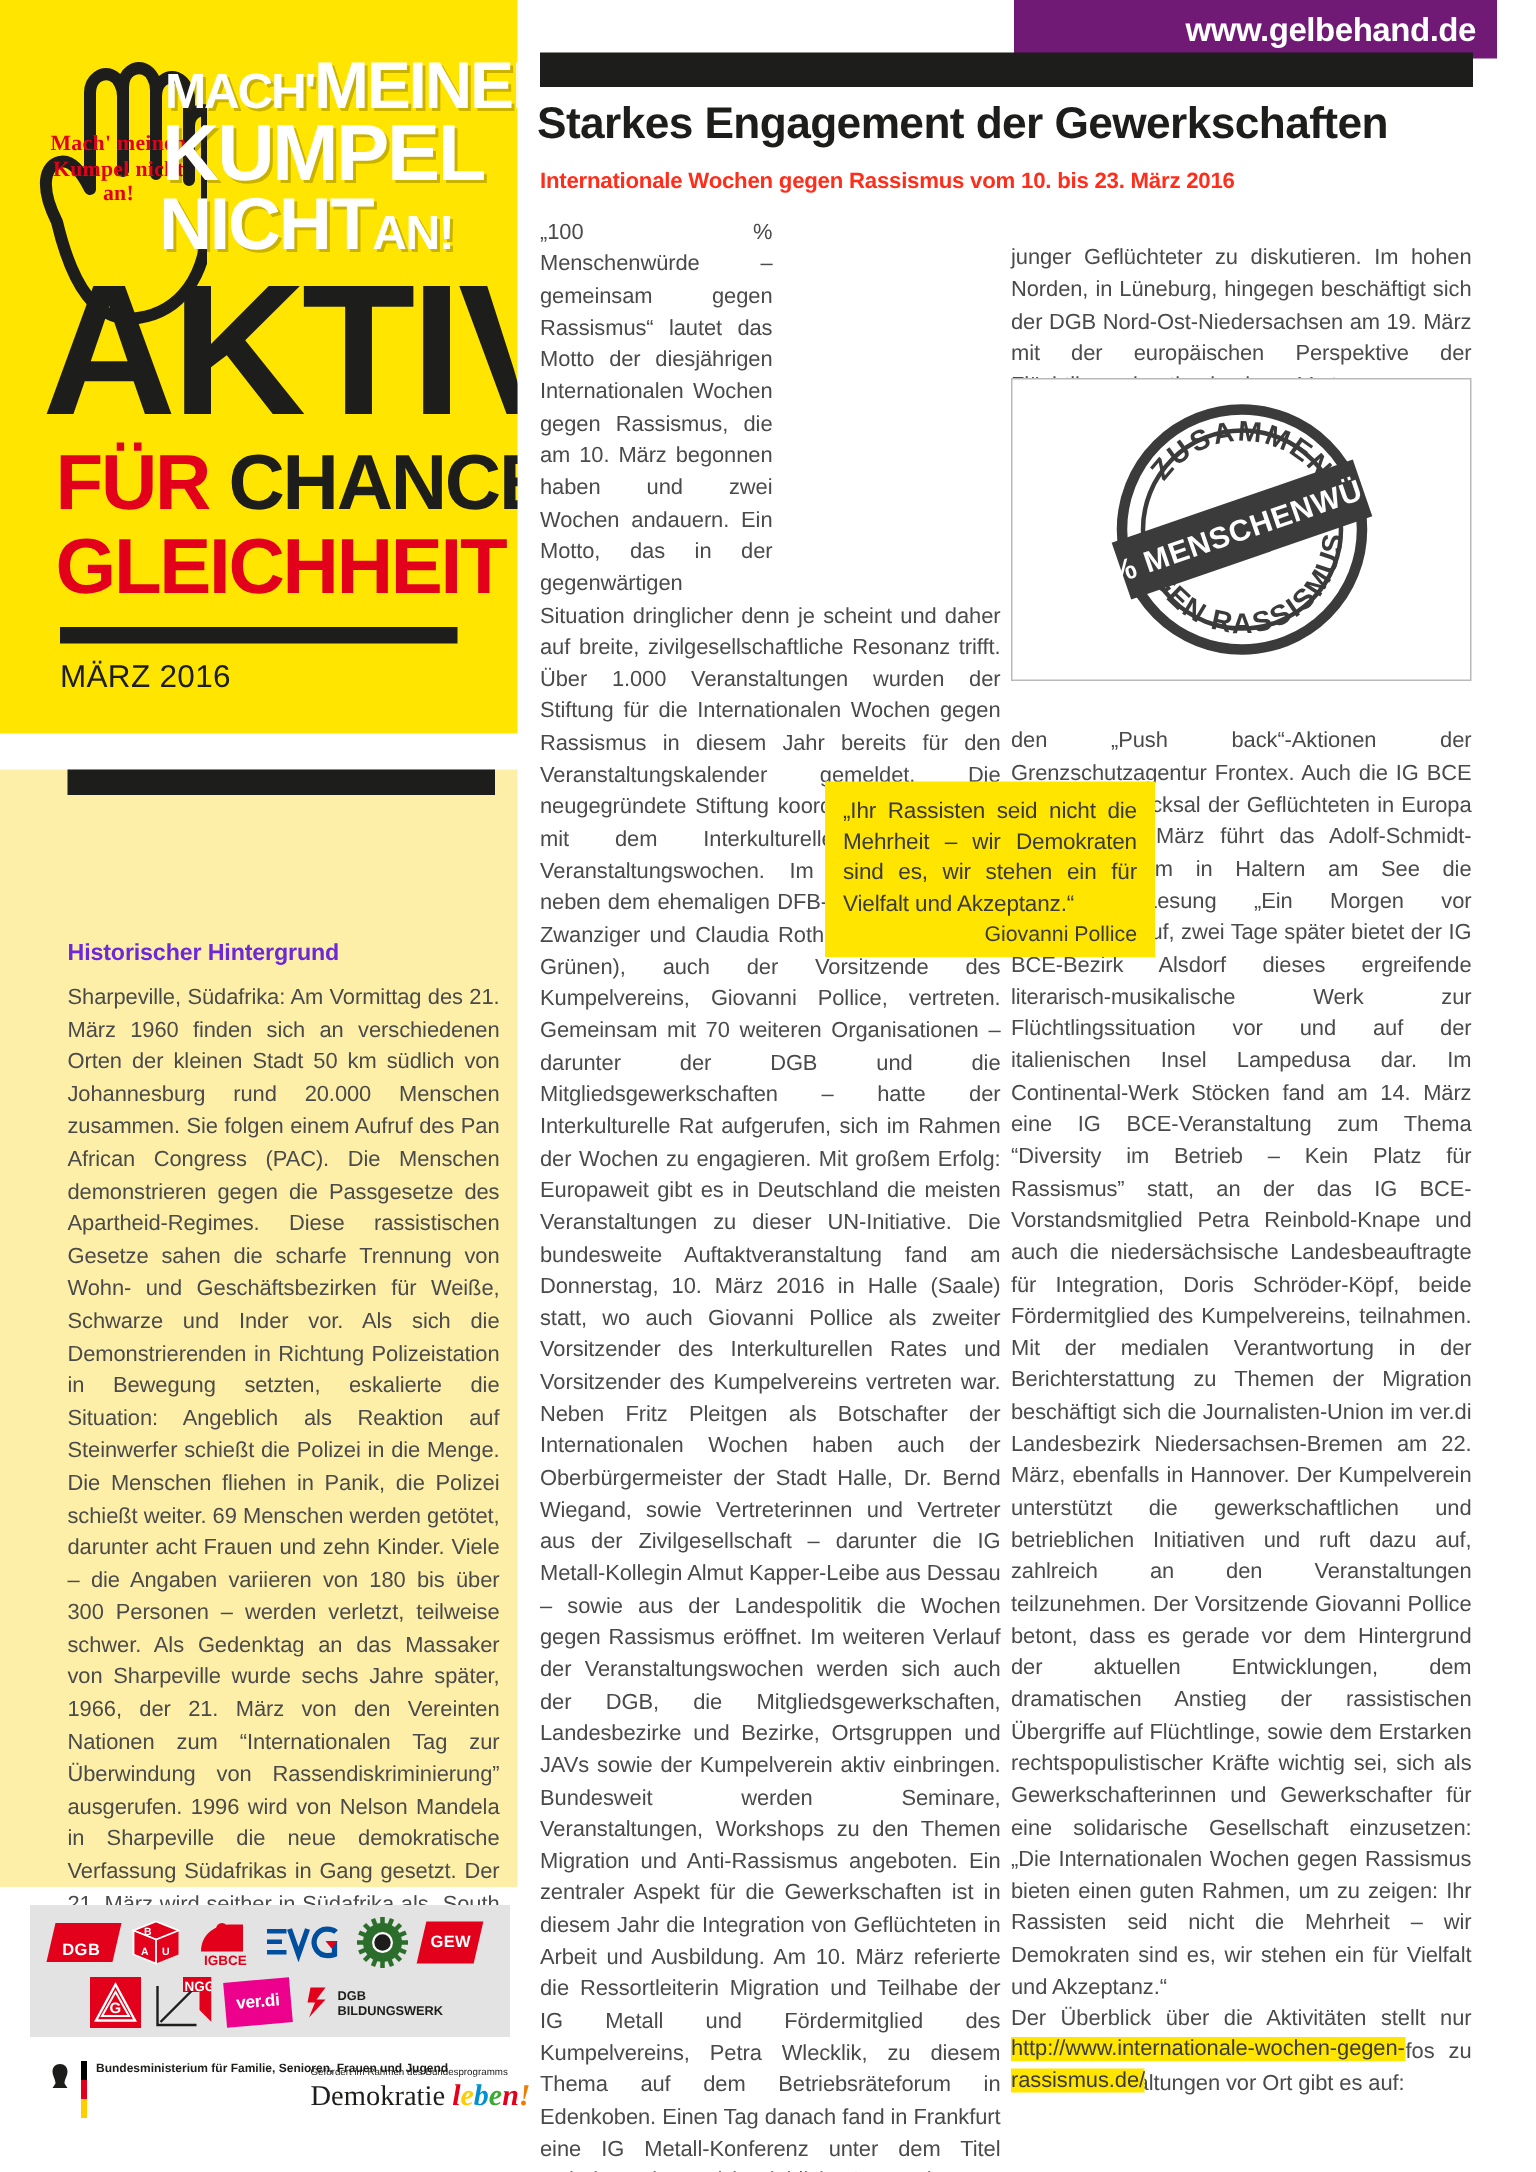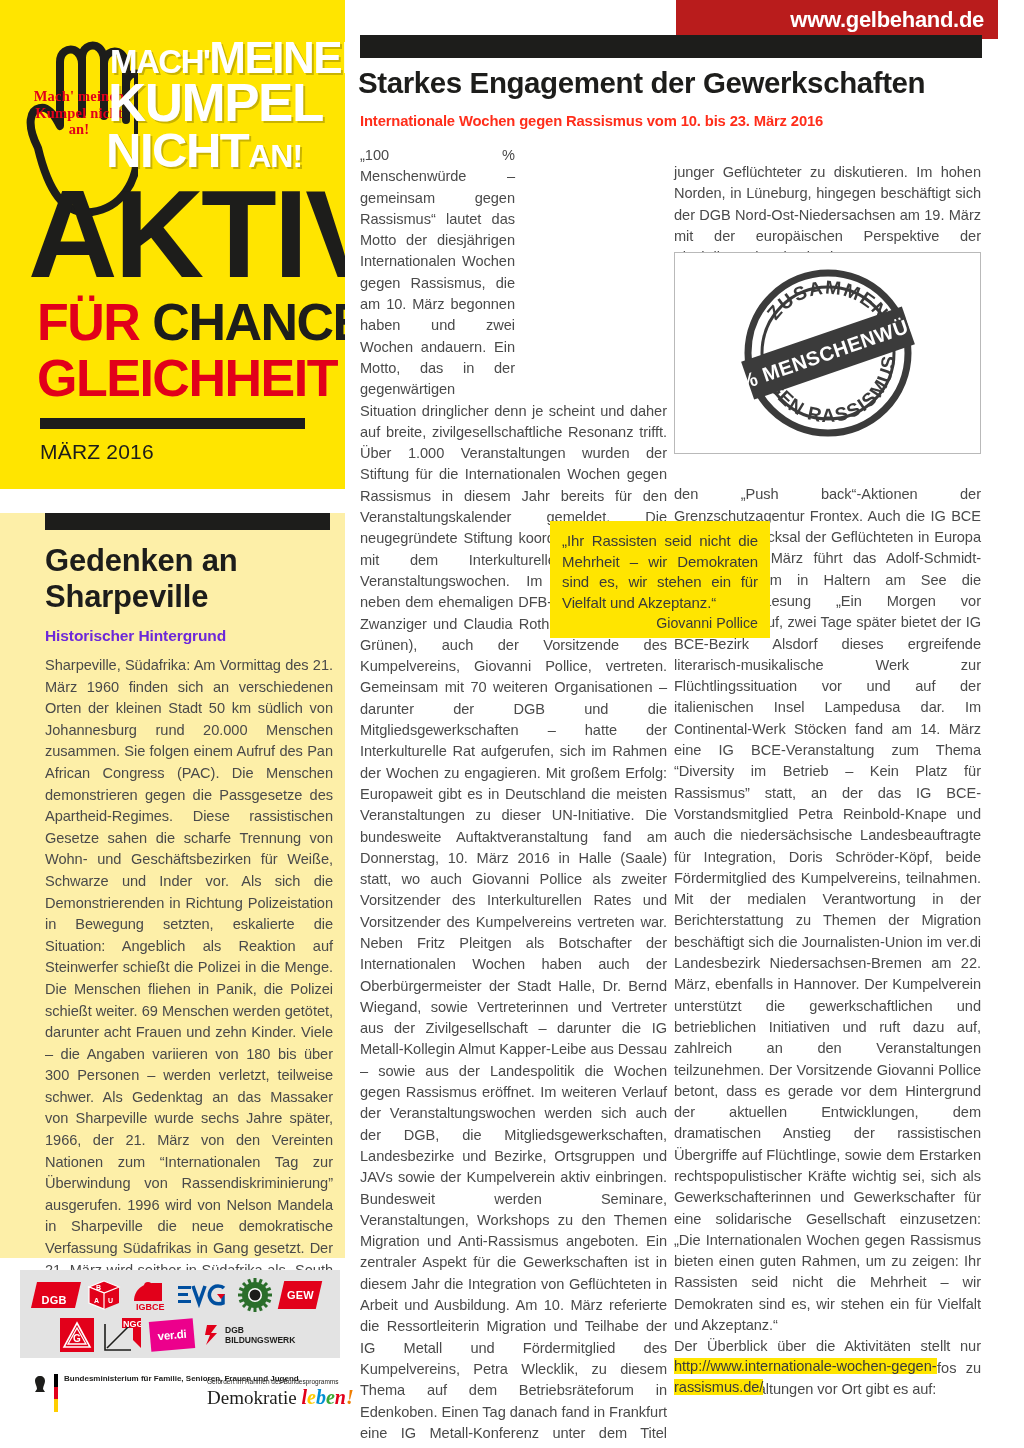--- a/index.html
+++ b/index.html
@@ -170,21 +170,21 @@
   #demokratie .leben {
     font-family:"Liberation Serif", serif; font-style:italic; font-weight:bold; font-size:20px;
   }
   .c1{color:#e2001a;} .c2{color:#ffcc00;} .c3{color:#0090d4;}
   .c4{color:#3aaa35;} .c5{color:#e2001a;} .c6{color:#ef7d00;}
 
   
   #main { position:absolute; left:358px; top:0; width:640px; height:1448px; }
   #url-bar {
     position:absolute; left:318px; top:0; width:322px; height:39px;
-    background:#b91c1c;
+    background:#701a75;
     display:flex; align-items:center; justify-content:flex-end;
     padding-right:14px;
   }
   #url-bar span { font-size:22px; font-weight:bold; color:#ffffff; letter-spacing:-.3px; }
   #black-bar { position:absolute; left:2px; top:35px; width:622px; height:23px; background:#1d1d1b; }
   #main-title {
     position:absolute; left:0; top:66px; width:636px;
     font-size:29.5px; font-weight:bold; color:#1d1d1b; letter-spacing:-.4px;
     white-space:nowrap;
   }
@@ -265,21 +265,20 @@
     <div class="mast-line" id="mast-l5">
       <span class="red">FÜR</span> <span>CHANCEN-</span>
     </div>
     <div class="mast-line" id="mast-l6">GLEICHHEIT</div>
     <div id="mast-rule"></div>
     <div id="mast-date">MÄRZ 2016</div>
   </div>
 
   <div id="sidebar">
     <div id="sidebar-rule"></div>
-    <div id="side-head">Gedenken an Sharpeville</div>
     <div id="side-sub">Historischer Hintergrund</div>
     <div id="side-body">Sharpeville, Südafrika: Am Vormittag des 21. März 1960 finden sich an verschiedenen Orten der kleinen Stadt 50 km südlich von Johannesburg rund 20.000 Menschen zusammen. Sie folgen einem Aufruf des Pan African Congress (PAC). Die Menschen demonstrieren gegen die Passgesetze des Apartheid-Regimes. Diese rassistischen Gesetze sahen die scharfe Trennung von Wohn- und Geschäftsbezirken für Weiße, Schwarze und Inder vor. Als sich die Demonstrierenden in Richtung Polizeistation in Bewegung setzten, eskalierte die Situation: Angeblich als Reaktion auf Steinwerfer schießt die Polizei in die Menge. Die Menschen fliehen in Panik, die Polizei schießt weiter. 69 Menschen werden getötet, darunter acht Frauen und zehn Kinder. Viele – die Angaben variieren von 180 bis über 300 Personen – werden verletzt, teilweise schwer. Als Gedenktag an das Massaker von Sharpeville wurde sechs Jahre später, 1966, der 21. März von den Vereinten Nationen zum “Internationalen Tag zur Überwindung von Rassendiskriminierung” ausgerufen. 1996 wird von Nelson Mandela in Sharpeville die neue demokratische Verfassung Südafrikas in Gang gesetzt. Der 21. März wird seither in Südafrika als „South African Human Rights Day“, als “Südafrikanischer Tag der Menschenrechte” begangen.</div>
   </div>
 
   <div id="logo-band">
     <div class="logo-row" id="logo-row-1">
 
       <div class="lg lg-dgb">
         <span>DGB</span>
       </div>

